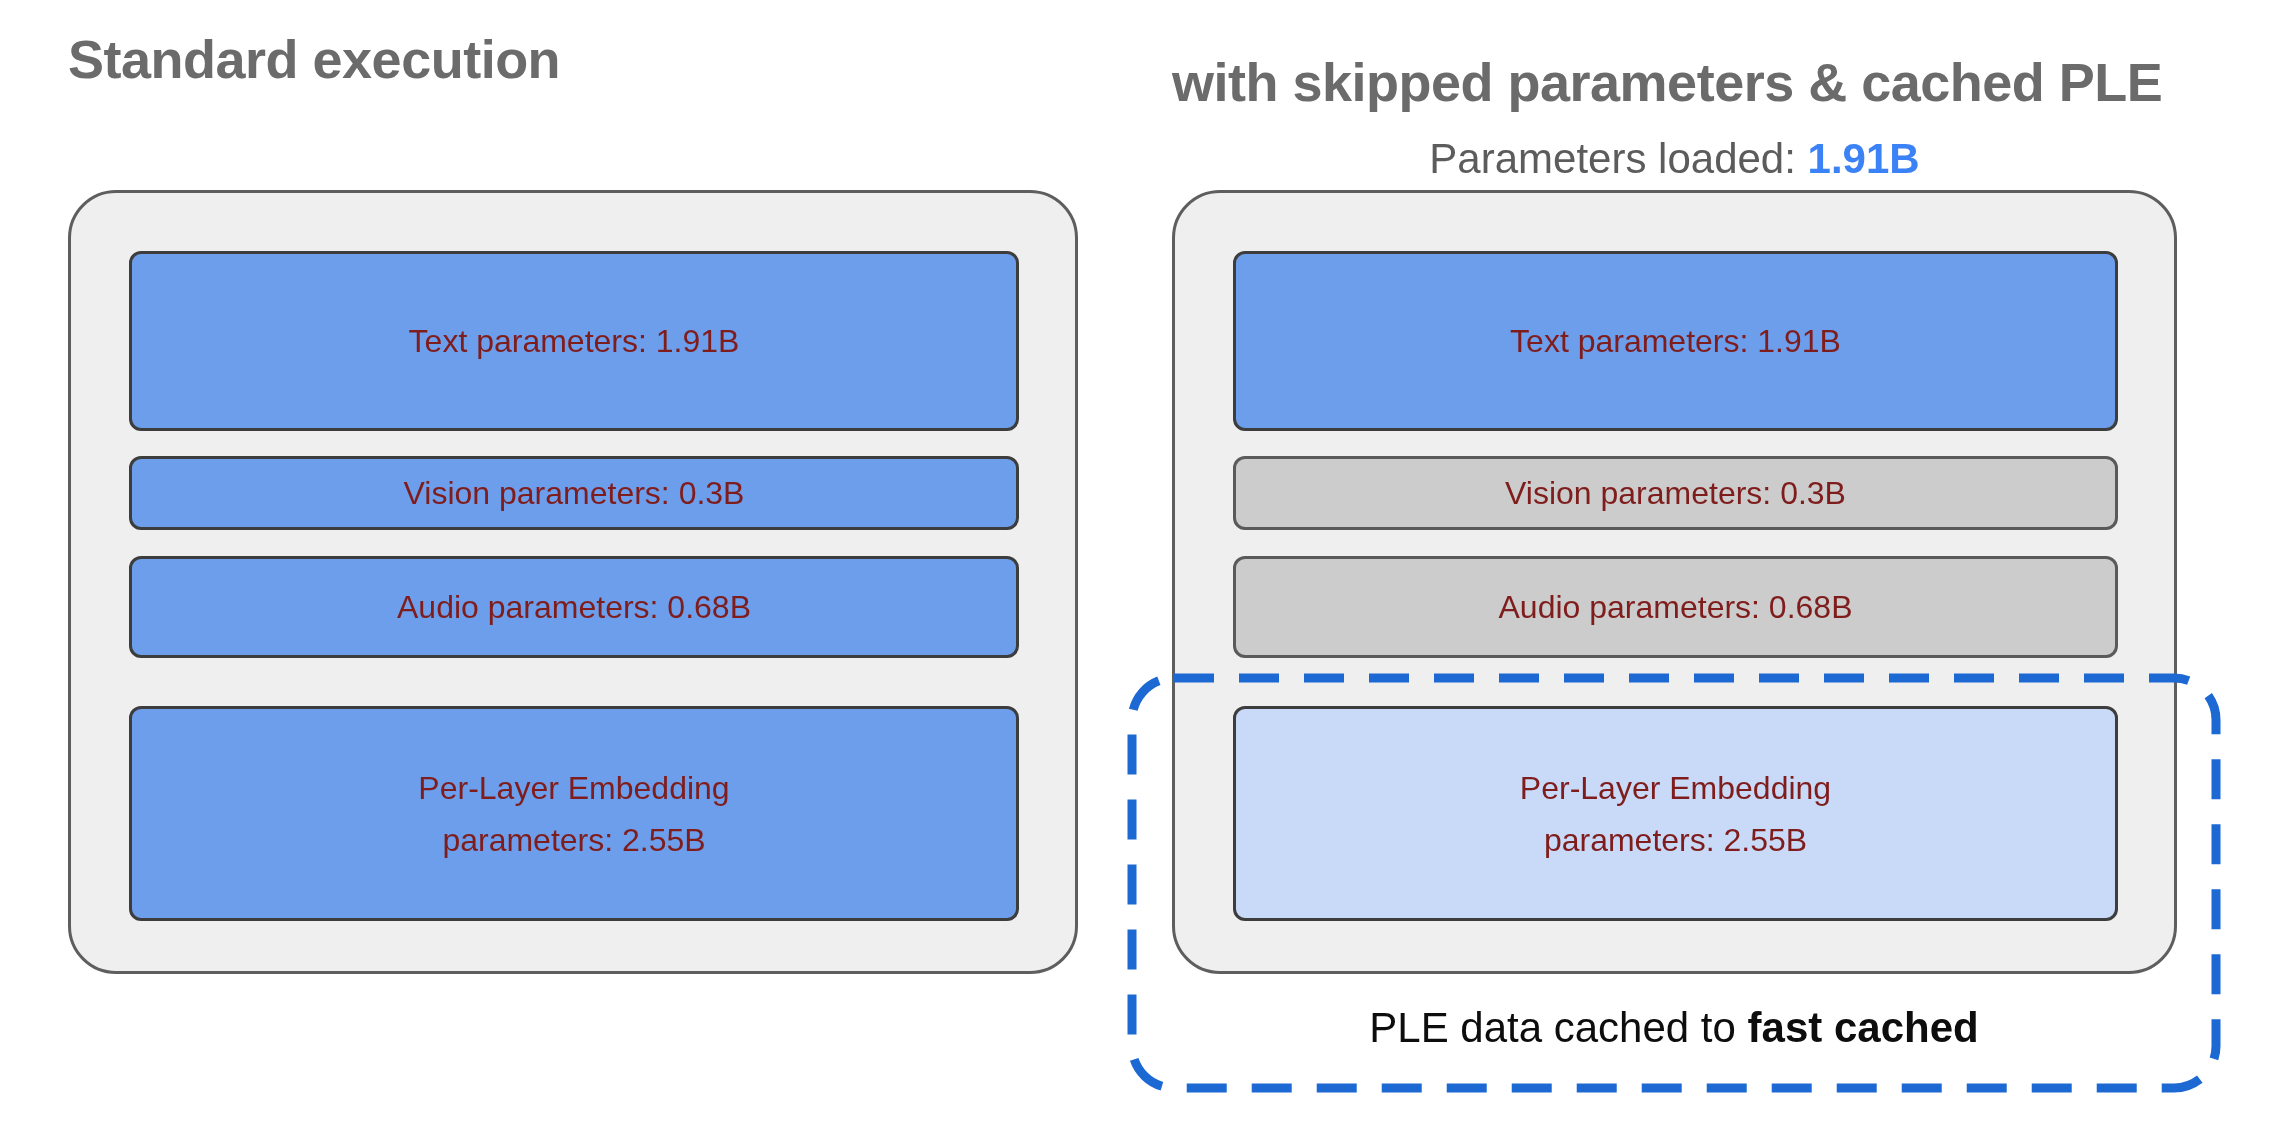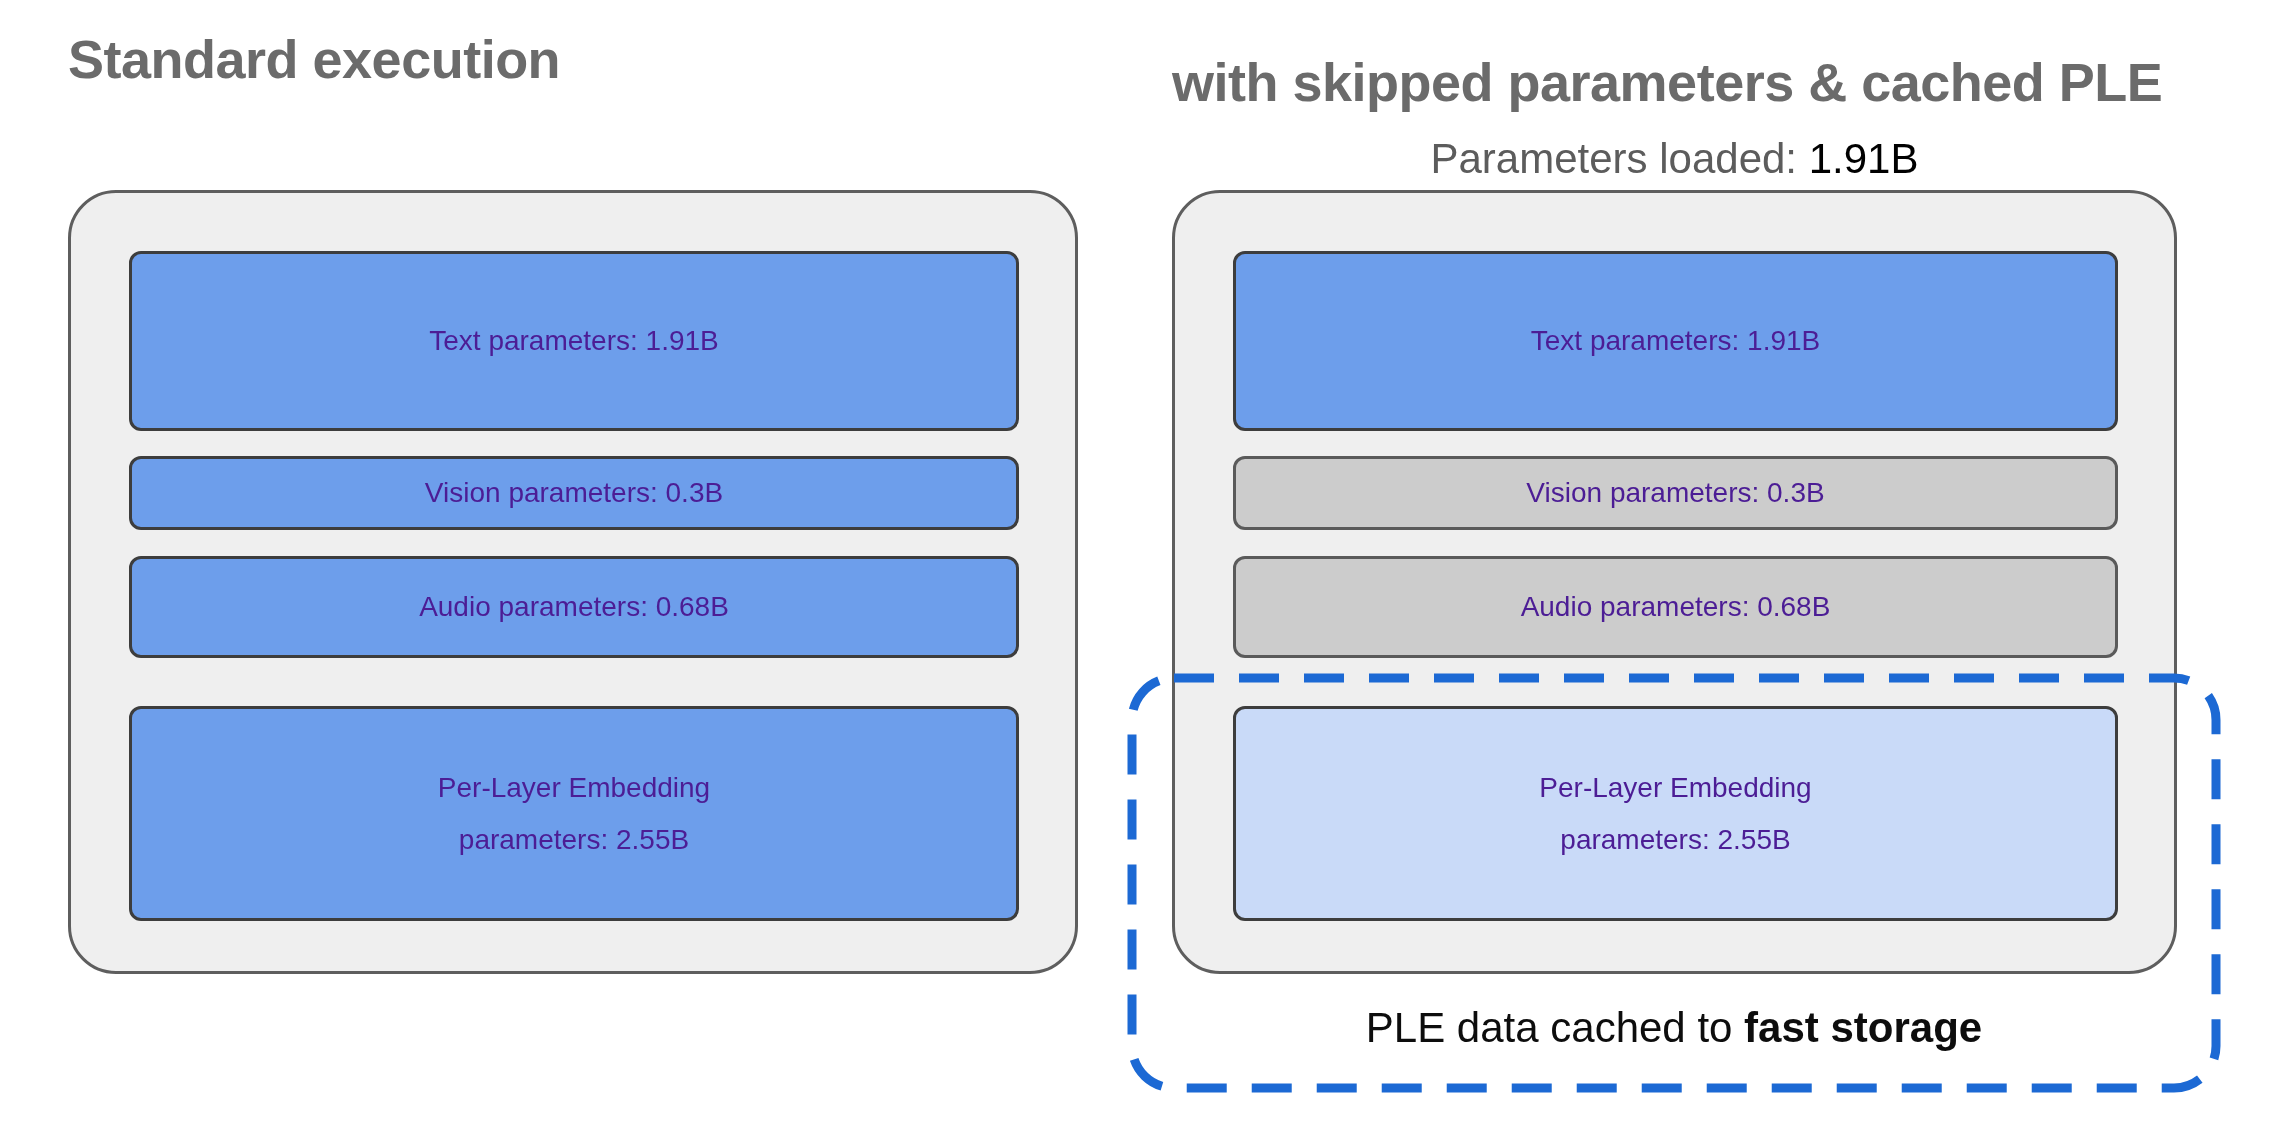--- a/index.html
+++ b/index.html
@@ -29,21 +29,21 @@
     position: absolute;
     top: 112px;
     margin: 0;
     text-align: center;
     font-size: 42px;
     line-height: 48px;
     font-weight: 400;
     color: #5c5c5c;
   }
   .panel-subtitle .subtitle-value { font-weight: 400; }
-  .panel-subtitle .subtitle-value.bold { font-weight: 400; color: #000000; }
+  .panel-subtitle .subtitle-value.bold { font-weight: 700; color: #3b82f6; }
 
   .left-block  { left: 68px;  width: 1010px; }
   .right-block { left: 1172px; width: 1005px; margin-top: 23px; }
 
   .container {
     position: absolute;
     top: 190px;
     height: 784px;
     background: #efefef;
     border: 3px solid #5e5e5e;
@@ -58,23 +58,23 @@
     left: 58px;
     right: 56px;
     border-radius: 12px;
     box-sizing: border-box;
     display: flex;
     align-items: center;
     justify-content: center;
     text-align: center;
   }
   .param-box .box-label {
-    font-size: 28px;
+    font-size: 32px;
     line-height: 52px;
-    color: #4c1d95;
+    color: #7f1d1d;
     white-space: pre-line;
   }
   .box-blue       { background: #6d9eeb; border: 3px solid #3d3d3d; }
   .box-gray       { background: #cccccc; border: 3px solid #5a5a5a; }
   .box-light-blue { background: #c9daf8; border: 3px solid #3d3d3d; }
 
   .pos-text   { top: 58px;  height: 180px; }
   .pos-vision { top: 263px; height: 74px; }
   .pos-audio  { top: 363px; height: 102px; }
   .pos-ple    { top: 513px; height: 215px; }
@@ -142,16 +142,16 @@
       <span class="box-label">Per-Layer Embedding
 parameters: 2.55B</span>
     </div>
   </div>
 
   <svg class="dashed-outline-svg" viewBox="0 0 1096 422">
     <rect x="6" y="6" width="1084" height="410" rx="42" ry="42" fill="none" stroke="#1c69d4" stroke-width="9" stroke-dasharray="40 25" stroke-linecap="butt"></rect>
   </svg>
 
   <p class="cache-caption">
-    <span>PLE data cached to </span><span class="caption-value">fast storage</span>
+    <span>PLE data cached to </span><span class="caption-value">fast cached</span>
   </p>
 
 </div>
 
 </body></html>

